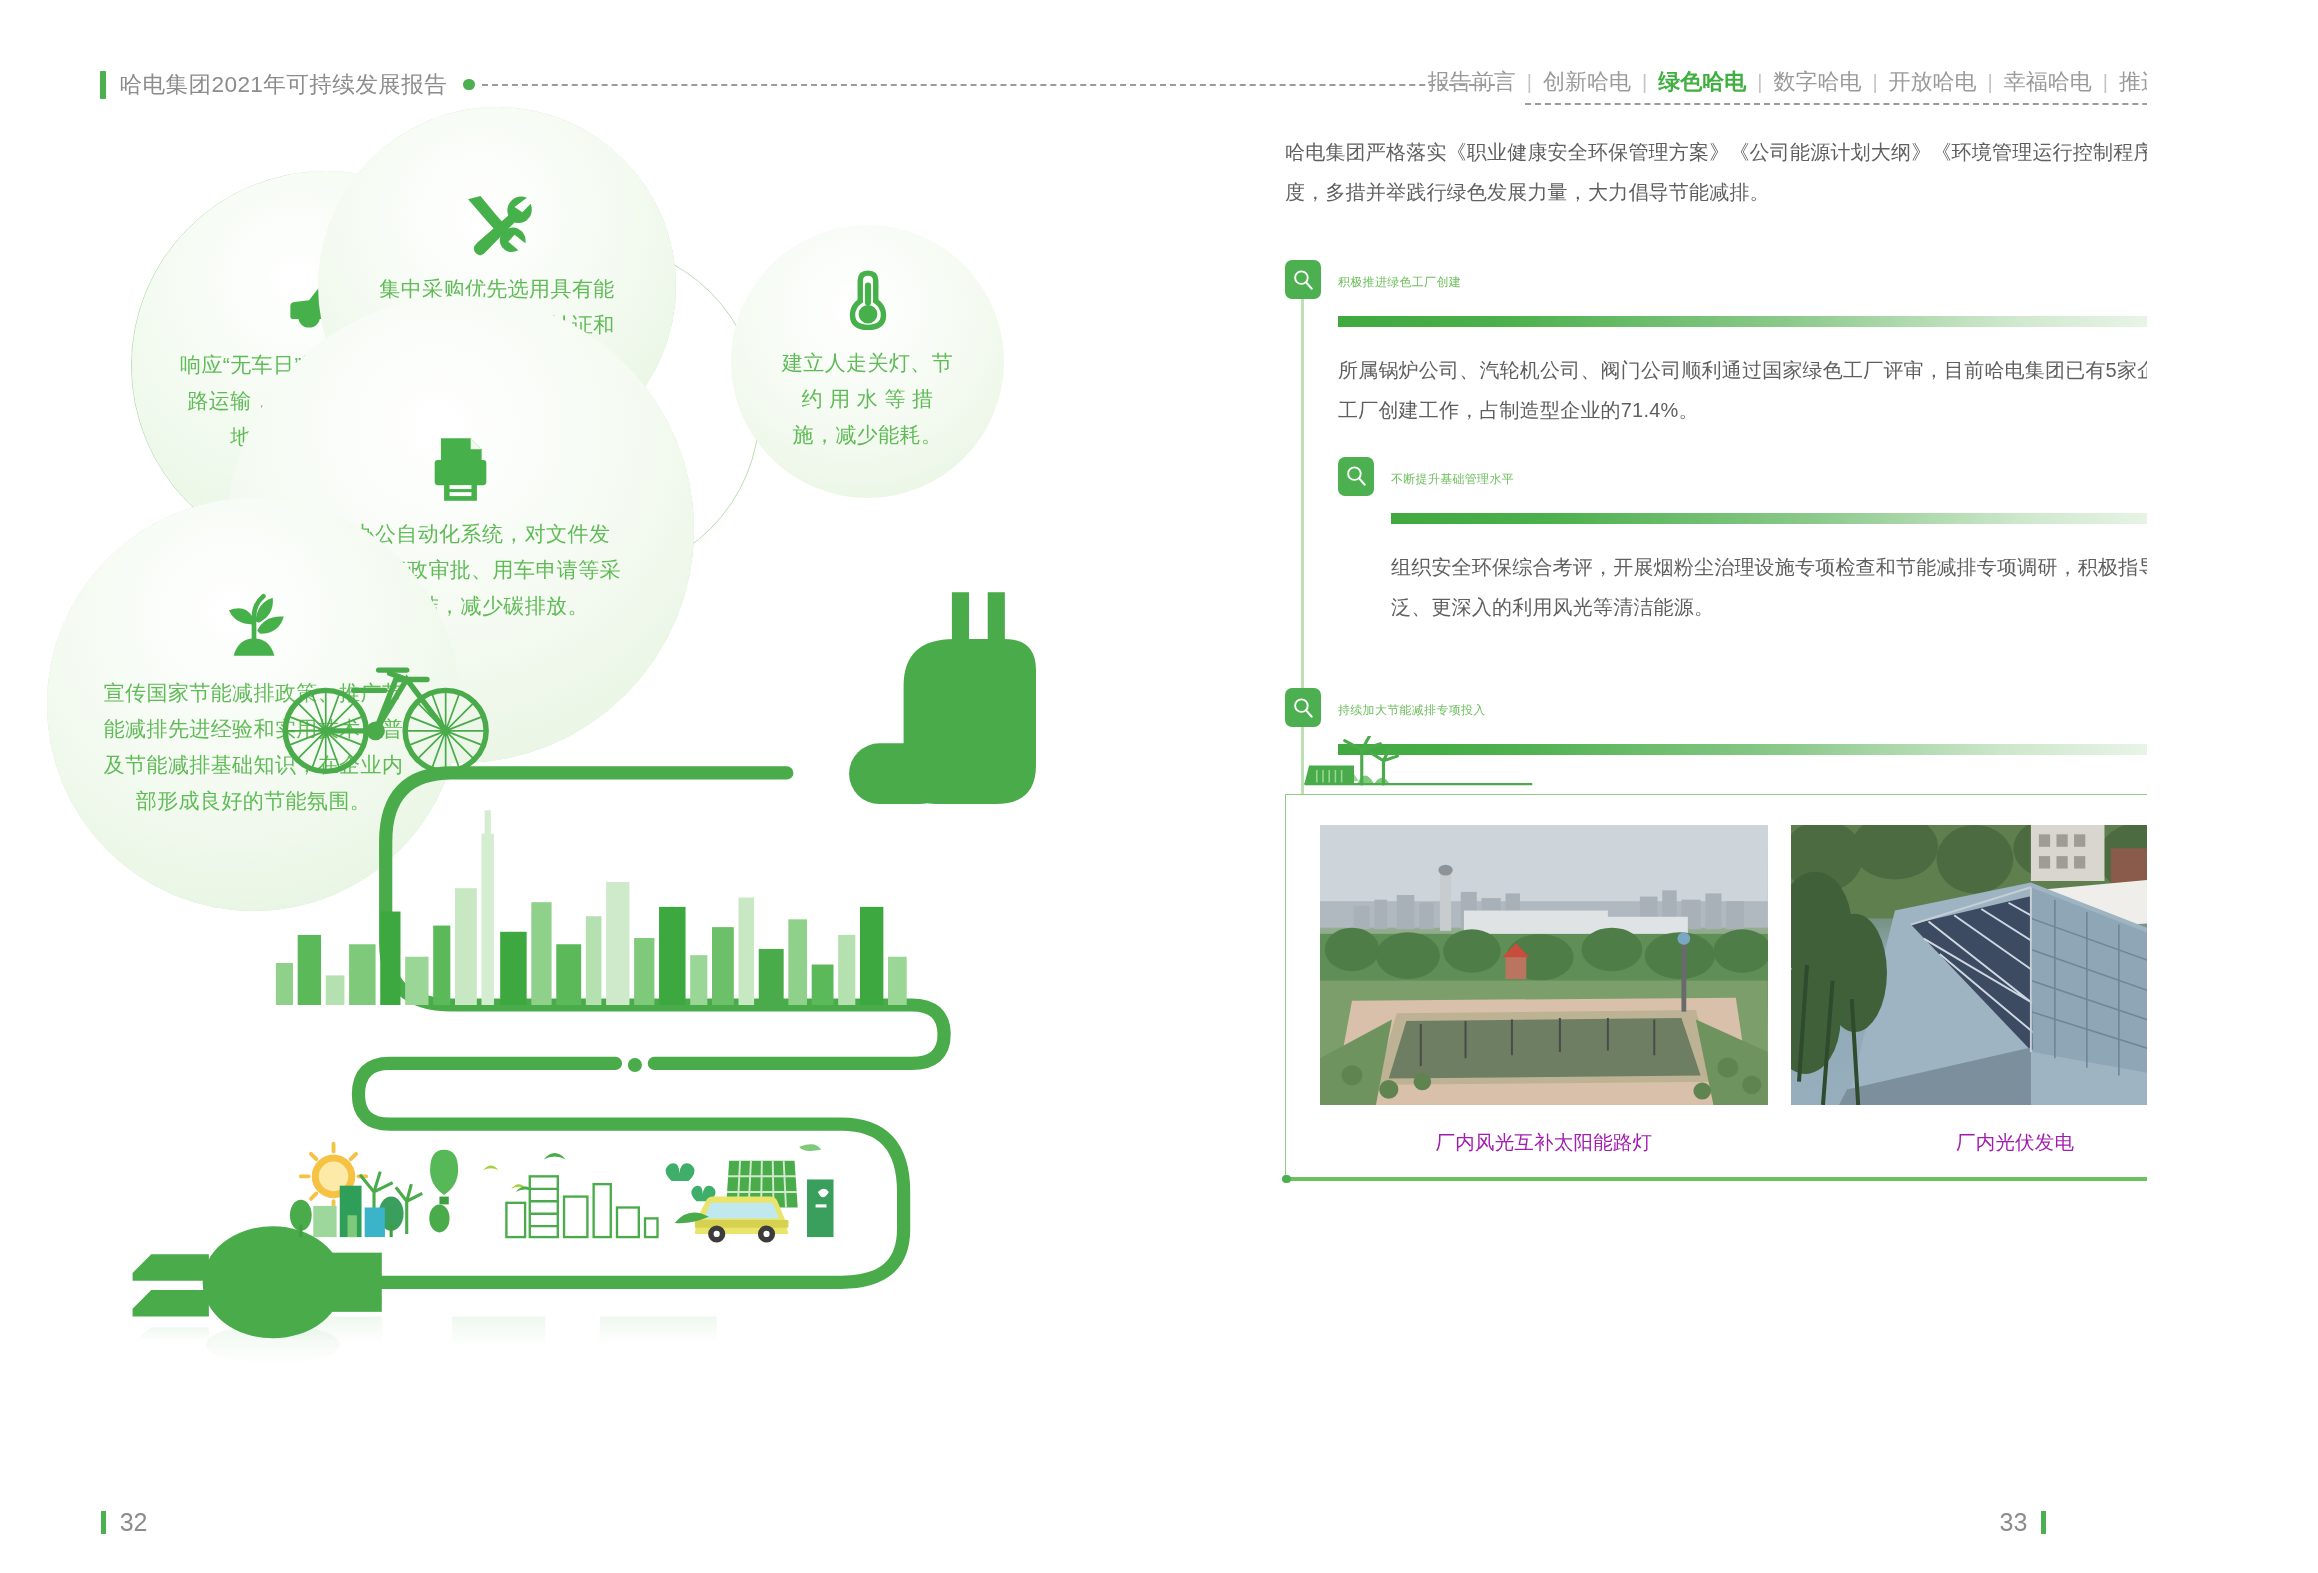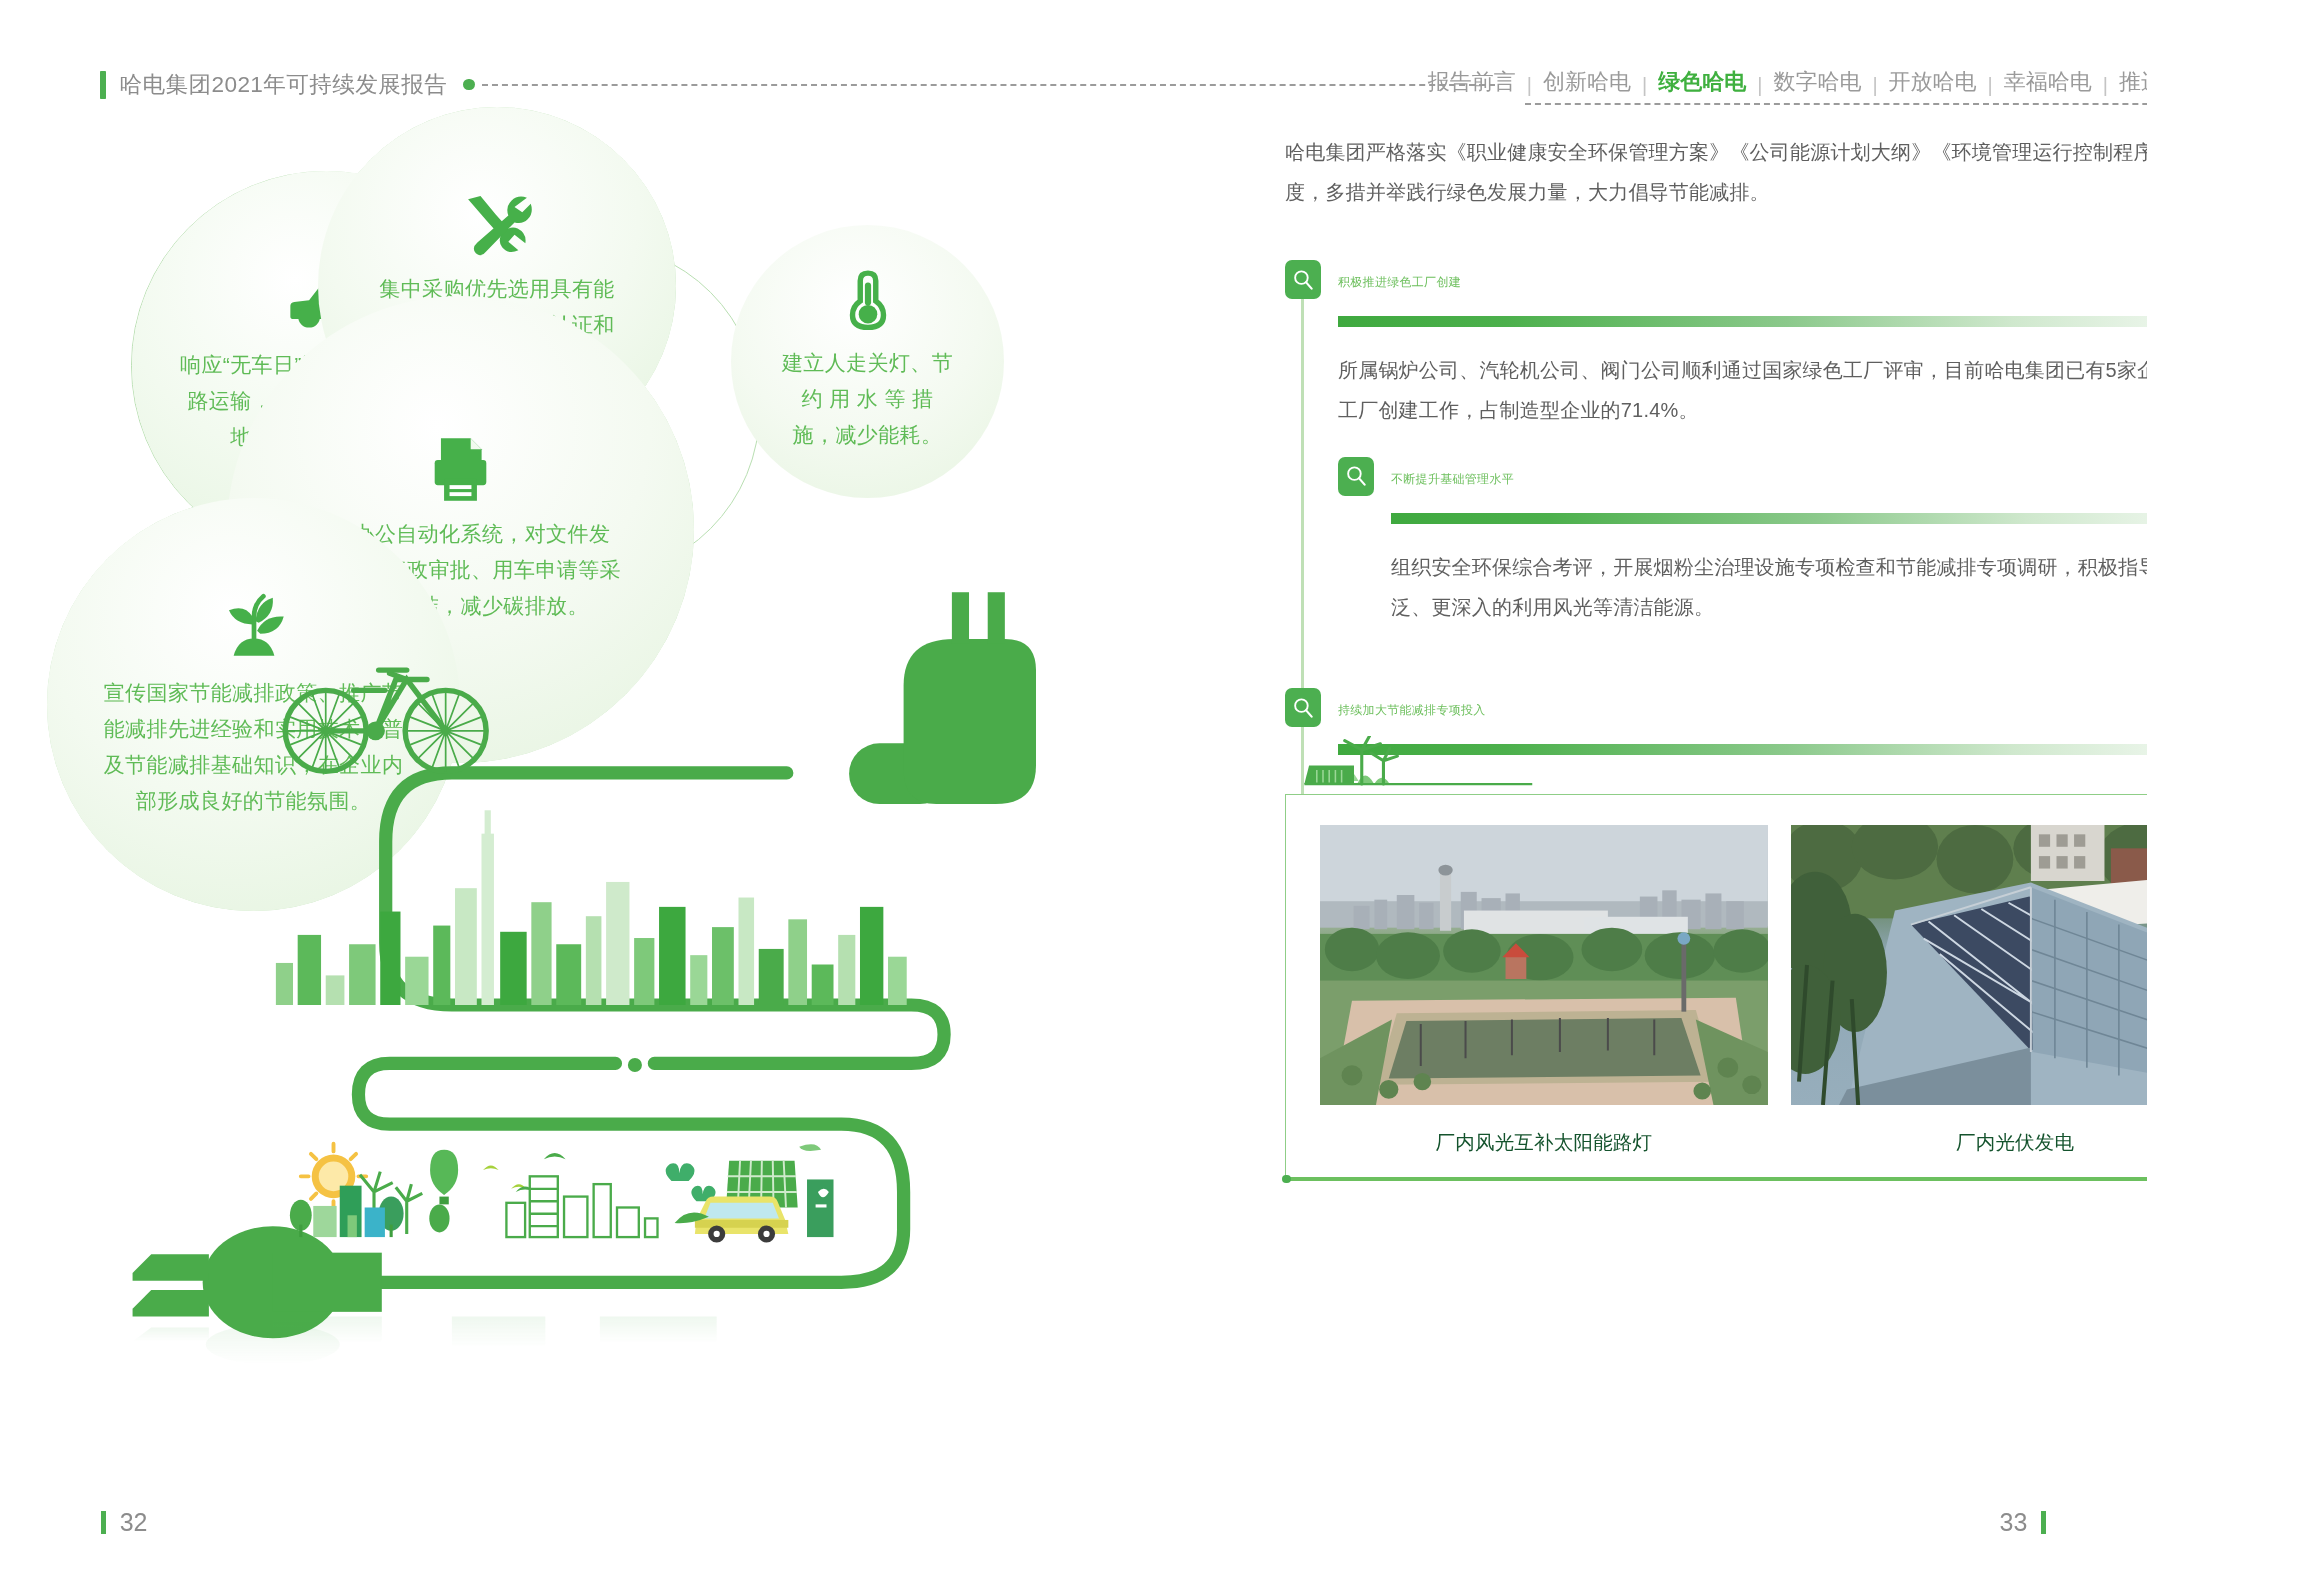--- a/index.html
+++ b/index.html
@@ -10,21 +10,21 @@
   }
   .page{position:relative;width:2147px;height:1573px;overflow:hidden;background:#fff;}
 
   
   .hdr{position:absolute;left:0;top:0;width:2319px;height:132px;}
   .hdr-left{position:absolute;left:100px;top:69px;display:flex;align-items:center;}
   .hdr-bar{width:5.5px;height:28px;background:#4caf50;margin-right:14px;border-radius:0.8px;}
   .hdr-title{font-size:22.6px;color:#8c8c8c;letter-spacing:0.4px;white-space:nowrap;}
   .hdr-dot{width:11.7px;height:11.7px;border-radius:50%;background:#4caf50;margin-left:15.6px;flex:0 0 auto;}
   .hdr-dash-left{margin-left:7.8px;width:1013px;height:0;border-top:2.3px dashed #9b9b9b;}
-  .hdr-nav{position:absolute;right:101px;top:67px;display:flex;align-items:flex-end;font-size:22px;color:#9a9a9a;white-space:nowrap;}
+  .hdr-nav{position:absolute;right:101px;top:67px;display:flex;align-items:center;font-size:22px;color:#9a9a9a;white-space:nowrap;}
   .hdr-nav .nav-item{padding:0 11px;}
   .hdr-nav .nav-item.active{color:#3fb03f;font-weight:bold;}
   .hdr-nav .nav-sep{color:#c4c4c4;font-size:20px;}
   .hdr-dash-right{position:absolute;right:101px;top:103px;width:693px;height:0;border-top:2.3px dashed #9b9b9b;}
 
   
   .left-pane{position:absolute;left:0;top:132px;width:1223px;height:1308px;}
   .bubble{position:absolute;border-radius:50%;display:flex;flex-direction:column;
     align-items:center;justify-content:center;text-align:center;box-sizing:border-box;}
   .bubble .ic{margin-bottom:12.5px;line-height:0;}
@@ -46,21 +46,21 @@
   .grad{height:11px;margin-top:17px;margin-bottom:23.4px;
     background:linear-gradient(to right,#3fa93f 0%,#4cb04c 18%,#8bc98b 48%,#cfe8cd 72%,#ffffff 100%);}
   .para{font-size:20px;line-height:2.0;color:#5f5f5f;letter-spacing:0.2px;}
   .sub{margin-left:53px;margin-top:26.5px;}
 
   .photo-wrap{position:relative;margin-top:31px;}
   .photo-frame{border:1.6px solid #8fce87;box-sizing:border-box;padding:30px 34px 23.4px 34px;
     display:flex;gap:23.4px;background:#fff;}
   .ph{flex:1;display:flex;flex-direction:column;align-items:center;}
   .ph-img{width:100%;height:280px;position:relative;overflow:hidden;}
-  .ph-cap{font-size:19.5px;color:#14532d;margin-top:23.4px;letter-spacing:0.2px;}
+  .ph-cap{font-size:19.5px;color:#a21caf;margin-top:23.4px;letter-spacing:0.2px;}
   .frame-foot{position:absolute;left:0;bottom:-0.8px;width:100%;height:3.9px;background:#6cc05f;}
   .frame-foot::before{content:"";position:absolute;left:-3.1px;top:-2.3px;width:8.6px;height:8.6px;border-radius:50%;background:#4caf50;}
 
   
   .pg{position:absolute;bottom:36px;display:flex;align-items:center;color:#8c8c8c;font-size:25px;}
   .pg-bar{width:4.7px;height:23.4px;background:#4caf50;}
   .pg.left{left:101px;}
   .pg.left .pg-bar{margin-right:14px;}
   .pg.right{right:101px;}
   .pg.right .pg-bar{margin-left:14px;}

